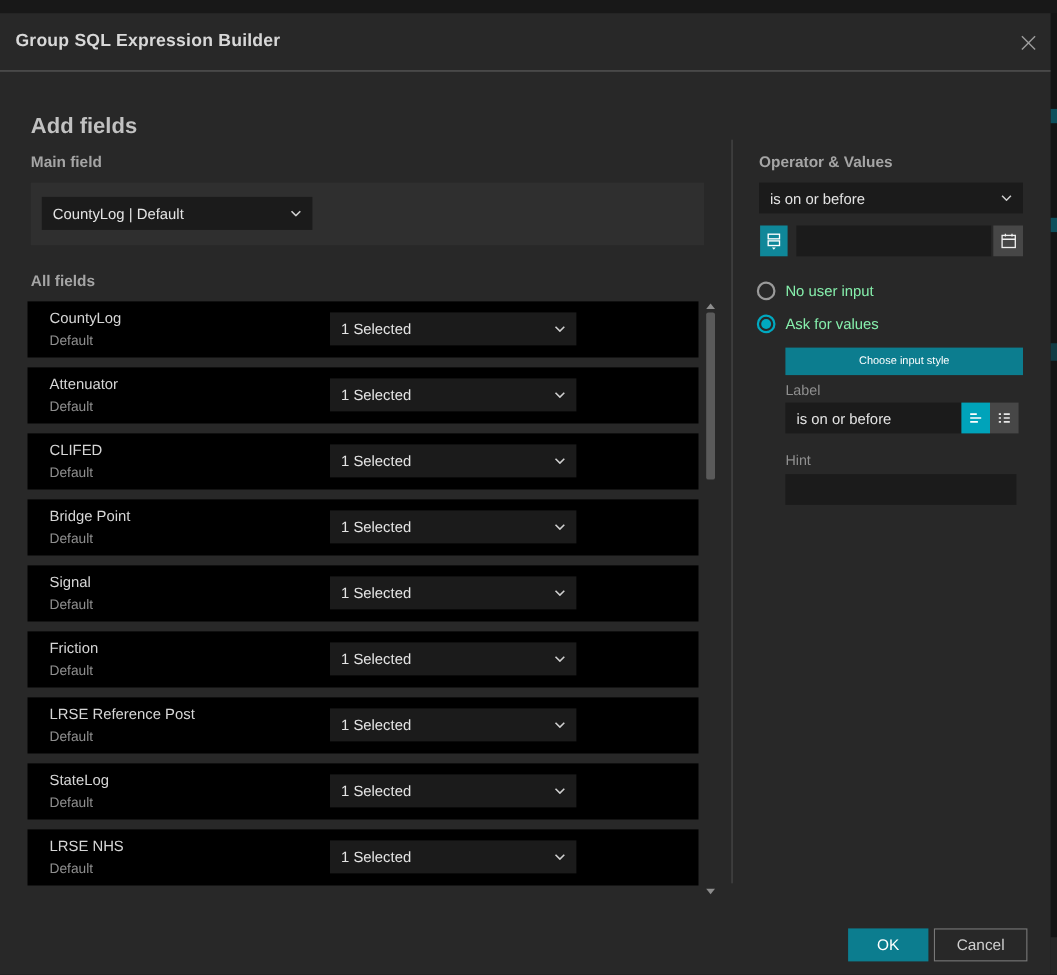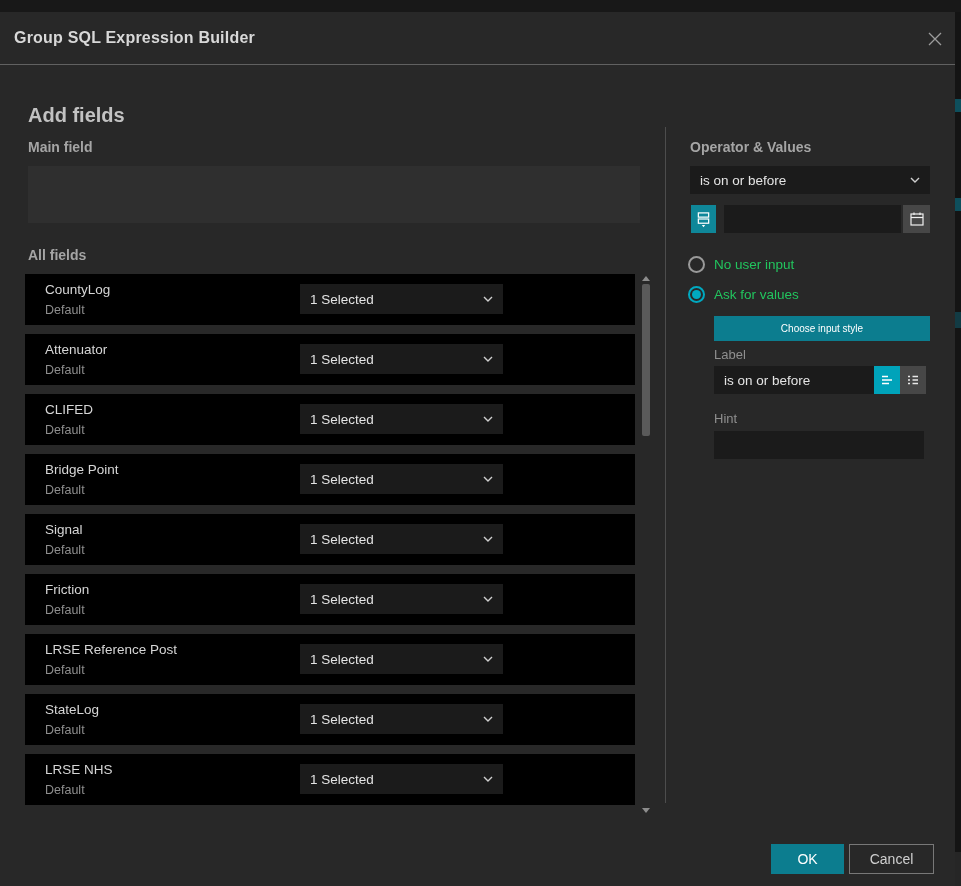--- a/index.html
+++ b/index.html
@@ -62,21 +62,21 @@
   .sel-field .cal { margin-right: 8px; display: flex; }
 
   
   .fields-list { position: absolute; left: 25px; top: 262px; width: 610px; }
   .field-row {
     position: relative; width: 610px; height: 51px; background: #000000;
     margin-bottom: 9px;
   }
   .field-name { position: absolute; left: 20px; top: 8px;  font-size: 13.5px; color: #d6d6d6; }
   .field-sub  { position: absolute; left: 20px; top: 29px; font-size: 12.5px; color: #8f8f8f; }
-  .row-select { left: 275px; top: 10px; width: 203px; height: 30px; }
+  .row-select { left: 275px; top: 10px; width: 224px; height: 30px; }
 
   
   .scrollbar { position: absolute; left: 641px; top: 262px; width: 11px; height: 541px; }
   .sb-arrow { position: absolute; left: 1px; width: 0; height: 0; border-left: 4.5px solid transparent; border-right: 4.5px solid transparent; }
   .sb-up   { top: 2px;    border-bottom: 5px solid #8d8d8d; }
   .sb-down { bottom: 2px; border-top: 5px solid #8d8d8d; }
   .sb-thumb {
     position: absolute; left: 1px; top: 10px; width: 8px; height: 152px;
     background: #5a5a5a; border-radius: 2px;
   }
@@ -102,21 +102,21 @@
   .radio-row-1 { top: 244px; }
   .radio-row-2 { top: 274px; }
   .radio-circle {
     width: 17px; height: 17px; border-radius: 50%; border: 2px solid #9a9a9a;
     margin-right: 9px; flex: 0 0 auto; display: flex; align-items: center; justify-content: center;
   }
   .radio-circle.checked { border-color: #00a9c0; }
   .radio-circle.checked::after {
     content: ""; width: 9px; height: 9px; border-radius: 50%; background: #00a9c0;
   }
-  .radio-label { font-size: 13.5px; color: #22c55e; }
+  .radio-label { font-size: 13.5px; color: #86efac; }
 
   .choose-btn {
     position: absolute; left: 714px; top: 304px; width: 216px; height: 25px;
     background: #0c7d8f; border: none; color: #fff; font-size: 10px;
     font-family: "Liberation Sans", sans-serif; cursor: pointer;
   }
   .lbl { position: absolute; font-size: 13px; color: #8f8f8f; }
   .lbl-label { left: 714px; top: 335px; }
   .lbl-hint  { left: 714px; top: 399px; }
   .label-input { left: 714px; top: 354px; width: 160px; height: 28px; }
@@ -168,20 +168,28 @@
         <svg width="16" height="16" viewBox="0 0 16 16">
           <path d="M2 2 L14 14 M14 2 L2 14" stroke="#9c9c9c" stroke-width="1.3" fill="none"></path>
         </svg>
       </div>
     </div>
 
     <div class="h-add-fields">Add fields</div>
     <div class="sub-heading h-main-field">Main field</div>
 
     <div class="main-field-box">
+      <div class="select sel-layer">
+        <span>CountyLog | Default</span>
+        <span class="chev">
+          <svg width="10" height="6" viewBox="0 0 10 6">
+              <path d="M1 1l4 4 4-4" fill="none" stroke="#cfcfcf" stroke-width="1.4"></path>
+            </svg>
+        </span>
+      </div>
     </div>
 
     <div class="sub-heading h-all-fields">All fields</div>
 
     <div class="fields-list">
 
       <div class="field-row">
         <div class="field-name">CountyLog</div>
         <div class="field-sub">Default</div>
         <div class="select row-select">

